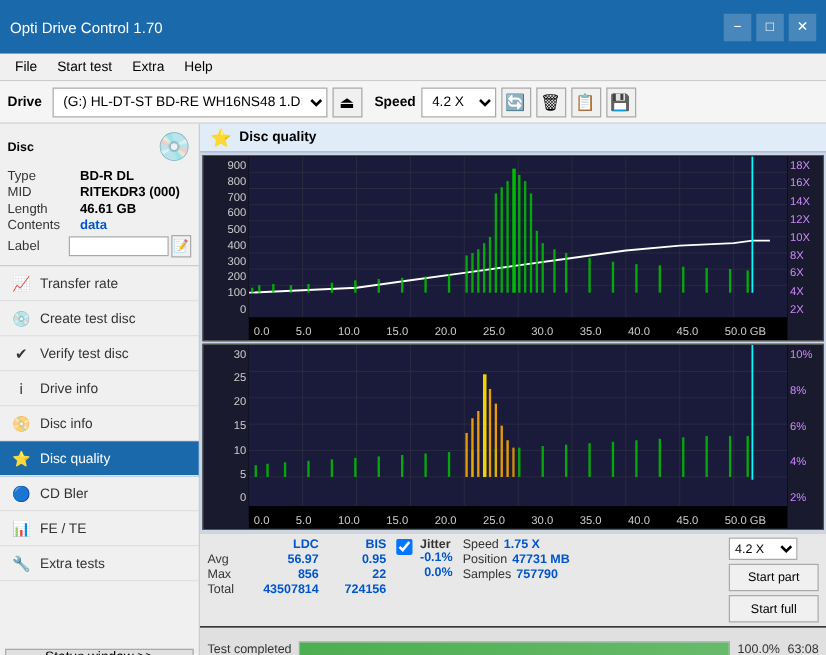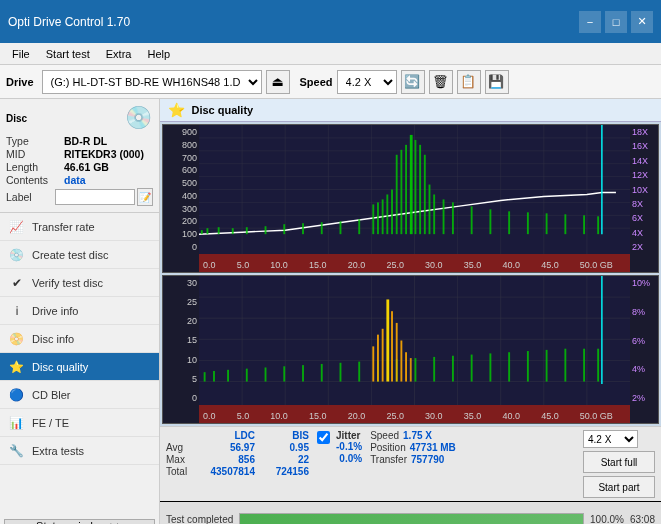--- a/index.html
+++ b/index.html
@@ -173,21 +173,21 @@
     .charts-container {
       flex: 1;
       display: flex;
       flex-direction: column;
       padding: 2px;
       gap: 2px;
     }
 
     .chart-wrapper {
       flex: 1;
-      background: #7f1d1d;
+      background: #000000;
       border: 1px solid #555;
       position: relative;
       display: flex;
     }
 
     .chart-y-axis {
       width: 36px;
       display: flex;
       flex-direction: column;
       justify-content: space-between;
@@ -707,31 +707,31 @@
       <div class="speed-info">
         <div class="speed-info-row">
           <span class="speed-info-label">Speed</span>
           <span class="speed-info-val">1.75 X</span>
         </div>
         <div class="speed-info-row">
           <span class="speed-info-label">Position</span>
           <span class="speed-info-val">47731 MB</span>
         </div>
         <div class="speed-info-row">
-          <span class="speed-info-label">Transfer</span>
+          <span class="speed-info-label">Samples</span>
           <span class="speed-info-val">757790</span>
         </div>
       </div>
 
       <div class="action-btns">
         <select class="speed-select-small">
           <option>4.2 X</option>
         </select>
+        <button class="action-btn">Start part</button>
         <button class="action-btn">Start full</button>
-        <button class="action-btn">Start part</button>
       </div>
     </div>
 
     <div class="progress-bar-container">
       <span class="progress-text">Test completed</span>
       <div class="progress-bar-outer">
         <div class="progress-bar-inner" style="width:100%;"></div>
       </div>
       <span class="progress-text">100.0%</span>
       <span class="progress-text">63:08</span>

